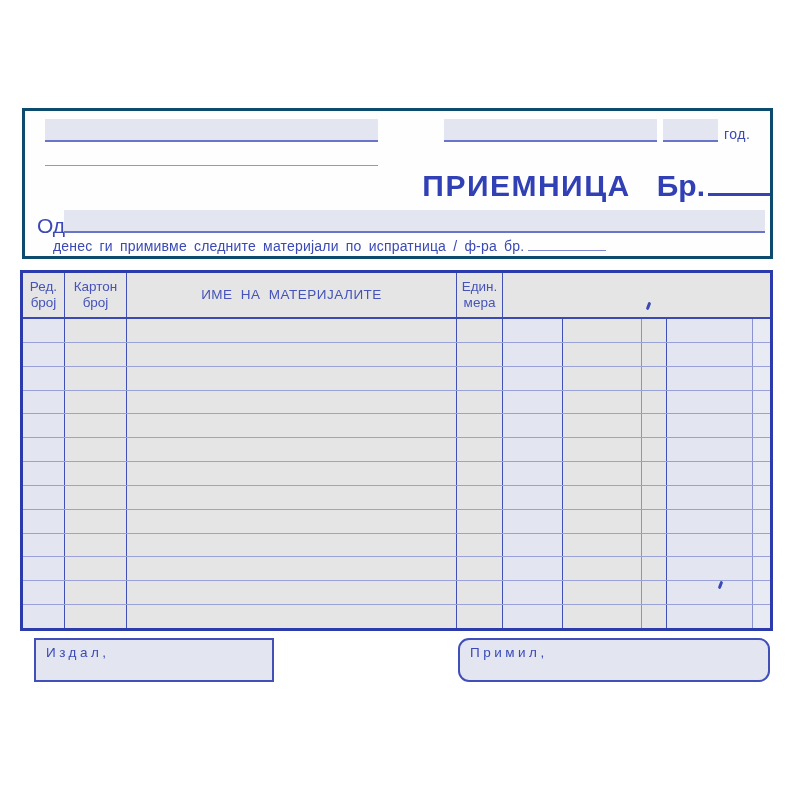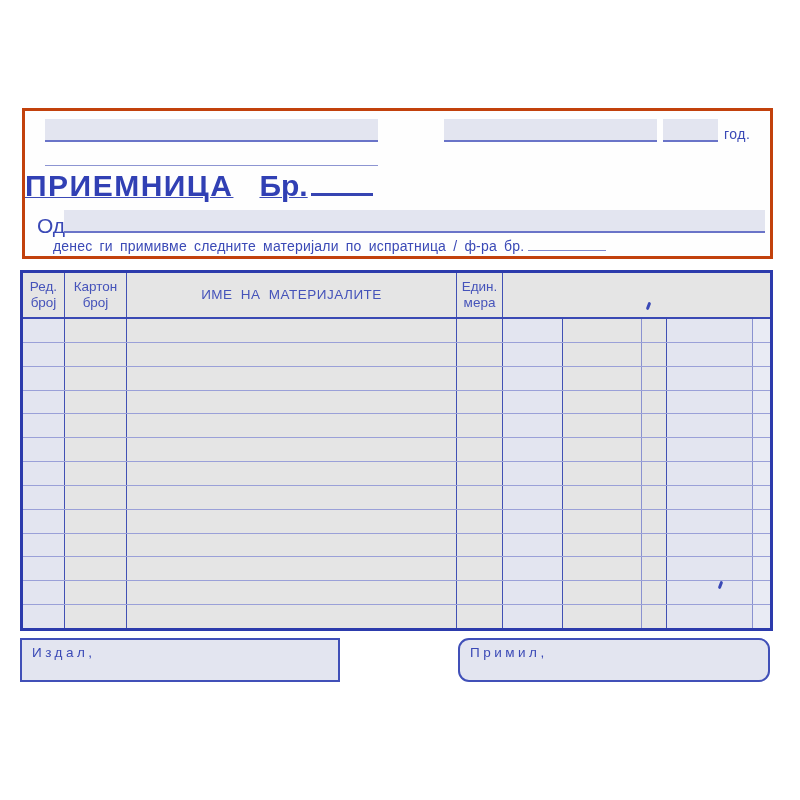--- a/index.html
+++ b/index.html
@@ -3,35 +3,35 @@
 <meta charset="utf-8">
 <style>
   html,body{margin:0;padding:0;}
   body{
     width:800px;height:800px;position:relative;background:#ffffff;
     font-family:"Liberation Sans", sans-serif;color:#3a49b6;overflow:hidden;
   }
   
   .header-box{
     position:absolute;left:22px;top:108px;width:751px;height:151px;
-    border:3px solid #c2410c;box-sizing:border-box;background:#fefefe;
+    border:3px solid #0c4a6e;box-sizing:border-box;background:#fefefe;
   }
   .shade-field{
     position:absolute;height:21px;background:#e3e5f0;
     border-bottom:2px solid #6a74c8;
   }
   .hf1{left:20px;top:8px;width:333px;}
   .hf2{left:419px;top:8px;width:213px;}
   .hf3{left:638px;top:8px;width:55px;}
   .god-label{position:absolute;left:699px;top:15px;font-size:14px;letter-spacing:0.5px;}
   .plain-line{
     position:absolute;left:20px;top:52px;width:333px;height:2px;
     border-bottom:1.5px solid #8d95d2;
   }
-  .title-row{position:absolute;left:0;top:58px;width:100%;text-align:left;white-space:nowrap;text-decoration:underline;}
+  .title-row{position:absolute;left:0;top:58px;width:100%;text-align:right;white-space:nowrap;}
   .form-title{font-size:30px;font-weight:700;letter-spacing:1.5px;color:#3140b4;}
   .form-no{font-size:30px;font-weight:700;color:#3140b4;margin-left:26px;}
   .no-blank{
     display:inline-block;width:62px;height:24px;border-bottom:3px solid #3644b2;
     margin-left:3px;
   }
   .od-row{position:absolute;left:0;top:99px;width:100%;}
   .od-label{position:absolute;left:12px;top:4px;font-size:21px;}
   .od-field{left:39px;top:0;width:701px;}
   .intro-row{position:absolute;left:28px;top:127px;font-size:14px;letter-spacing:0.2px;word-spacing:3px;white-space:nowrap;}
@@ -69,21 +69,21 @@
   .td.c6a{border-right:1px solid #8a92d0;}
   .td.c6b{border-right:1.5px solid #4150b4;}
   .td.c7a{border-right:1px solid #8a92d0;}
   .td.c1,.td.c5,.td.c7a{background:#e3e5f0;}
   .td.c7b{background:#e9ebf4;}
   
   .sig-box{
     position:absolute;top:638px;height:44px;box-sizing:border-box;
     border:2px solid #4150b8;background:#e3e5f0;
   }
-  .sig-issued{left:20px;width:320px;}
+  .sig-issued{left:34px;width:240px;}
   .sig-received{left:458px;width:312px;border-radius:11px;}
   .sig-label{
     display:block;padding:5px 0 0 10px;font-size:13.5px;letter-spacing:3.5px;color:#3a49b6;
   }
   
   .ink-mark{position:absolute;width:3px;height:8px;background:#3a49b6;border-radius:2px;}
   .m1{left:647px;top:302px;transform:rotate(20deg);}
   .m2{left:719px;top:581px;transform:rotate(20deg);}
 </style>
 </head>

